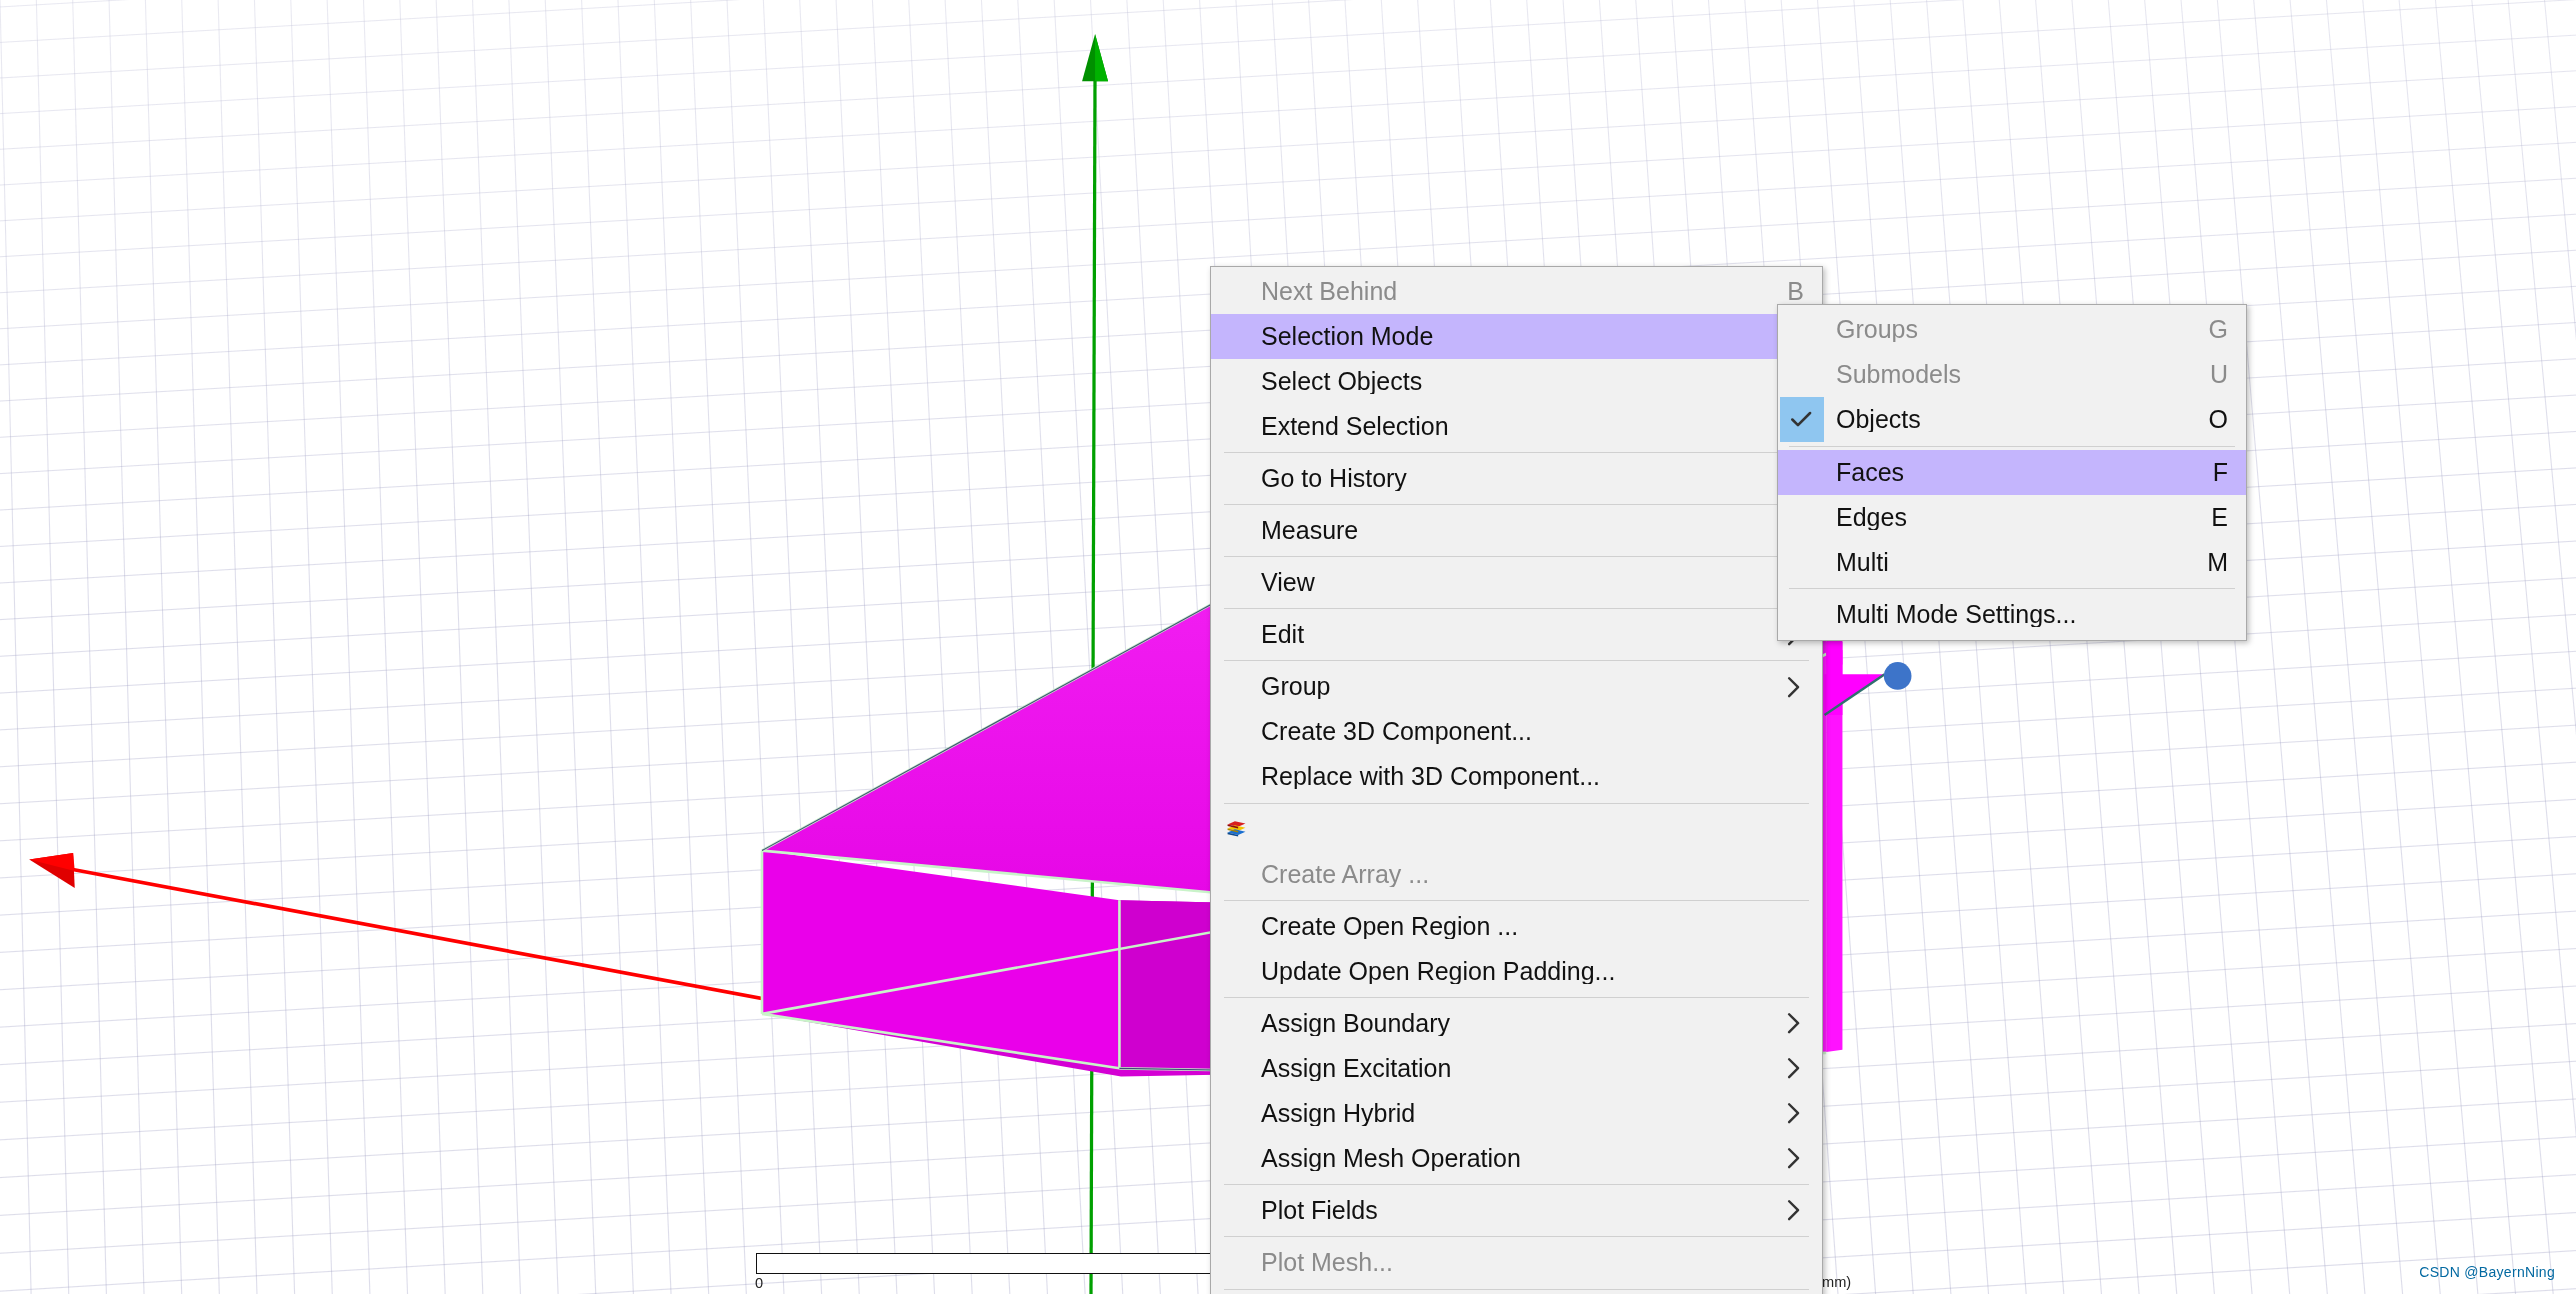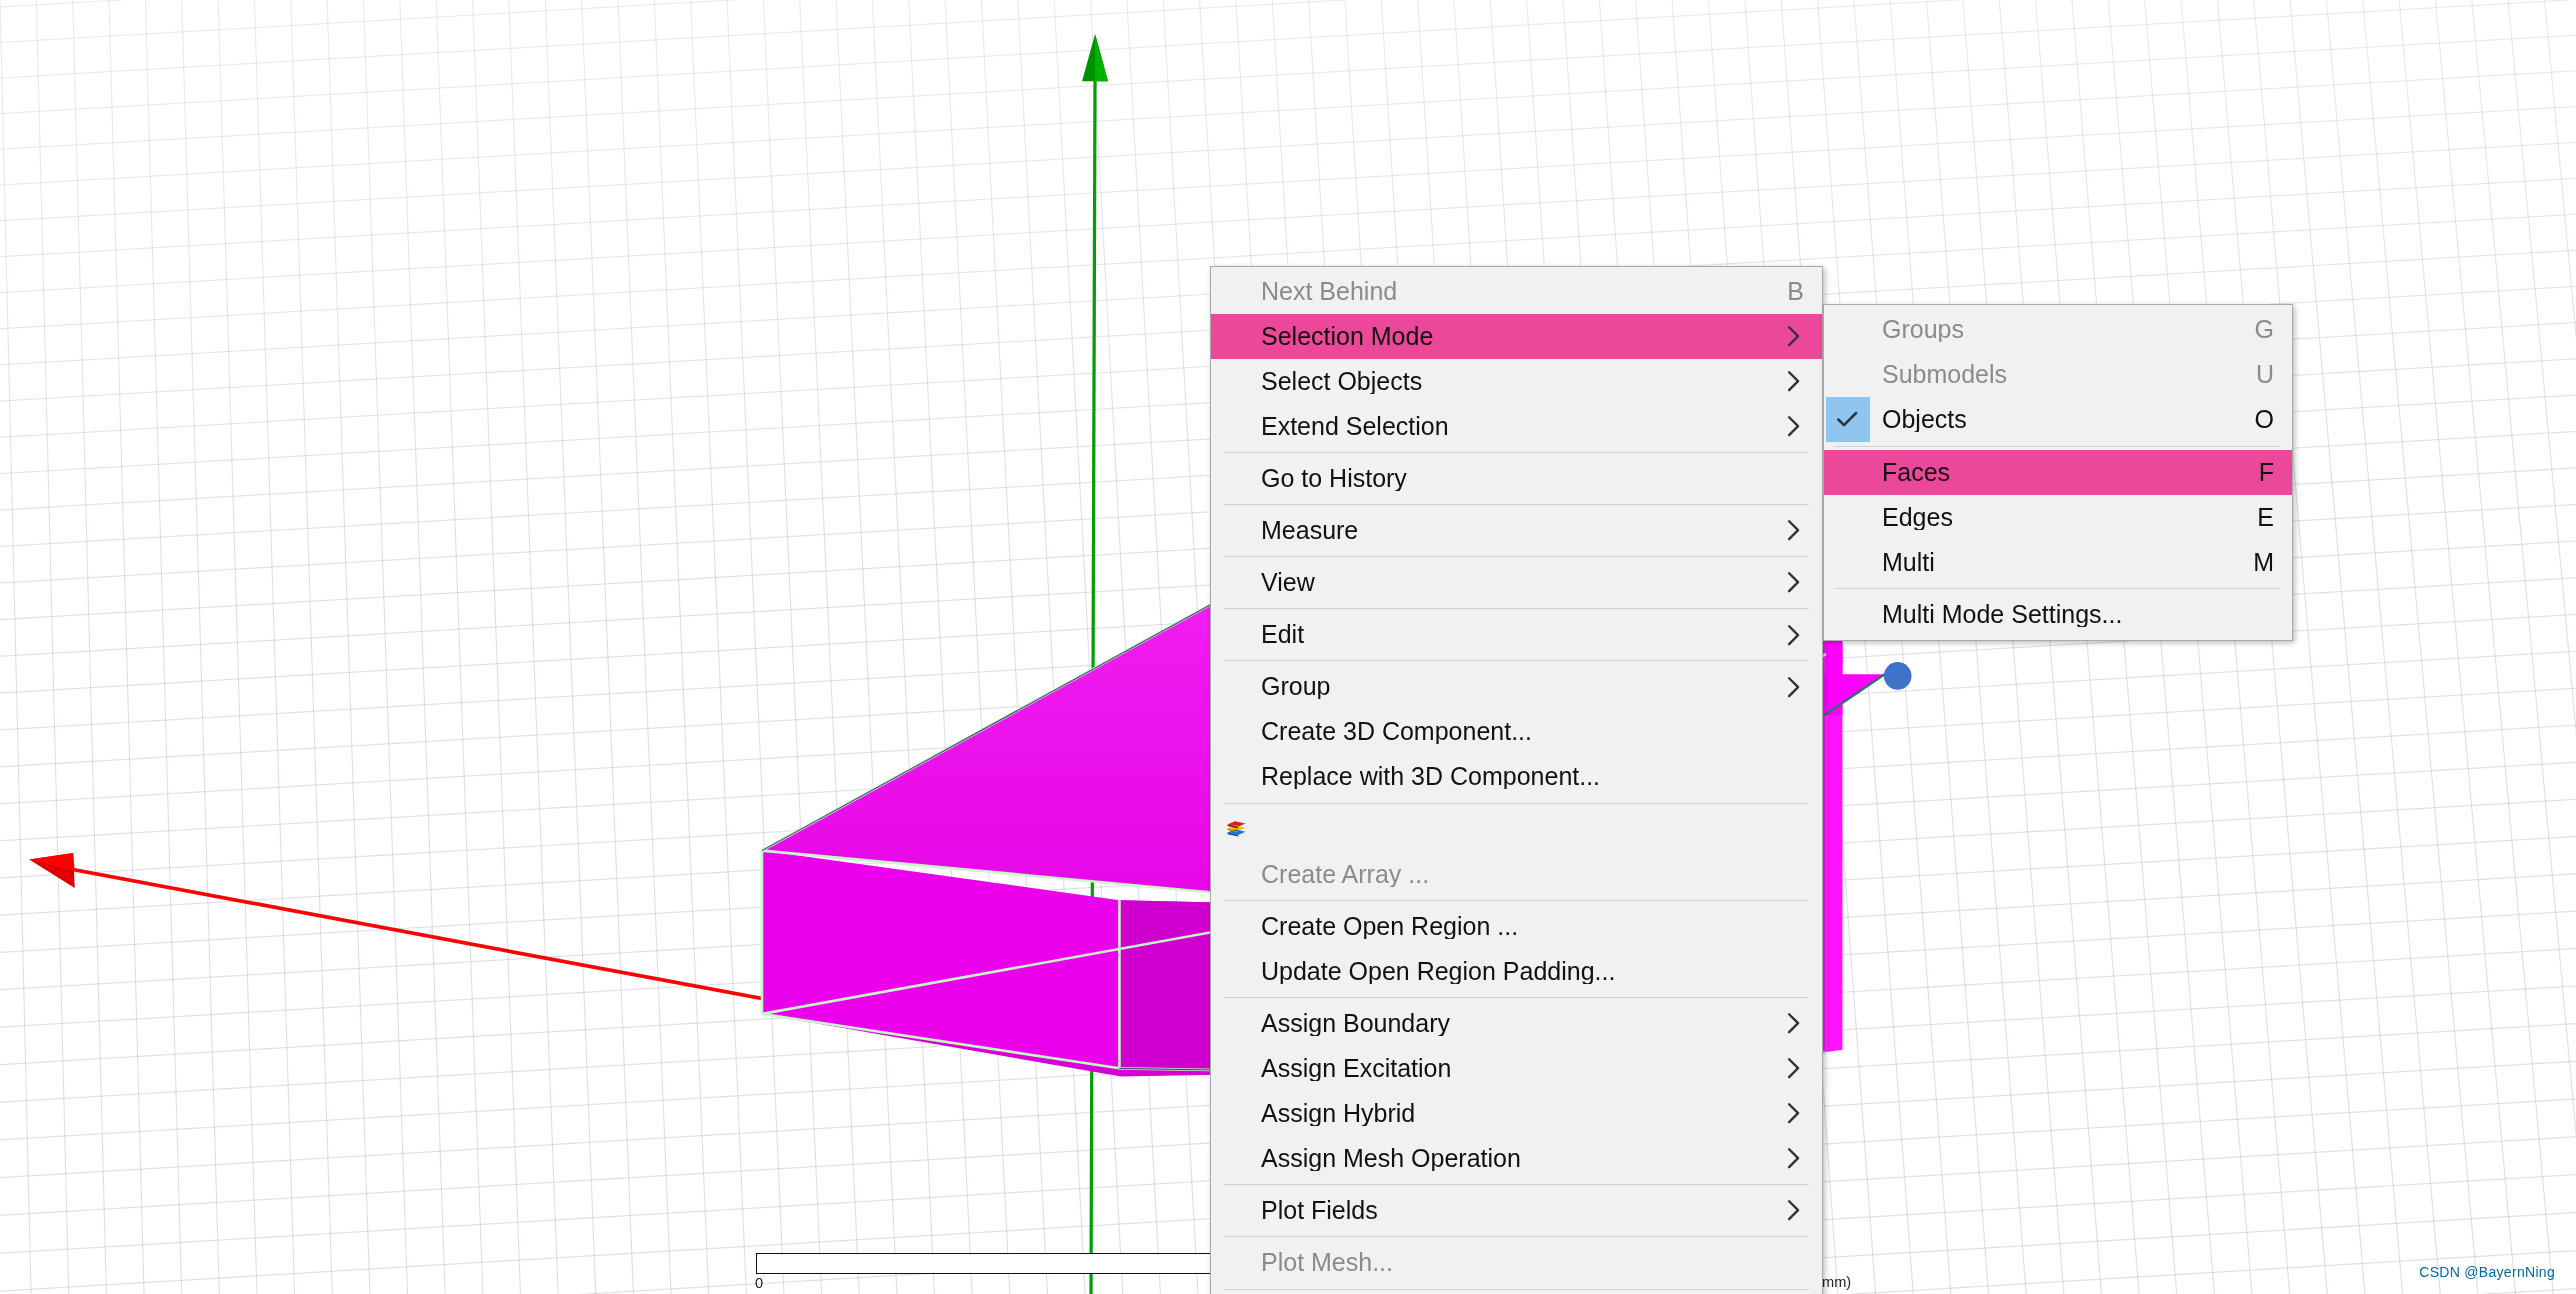--- a/index.html
+++ b/index.html
@@ -90,21 +90,21 @@
     user-select: none;
   }
   #main-menu {
     left: 1210px;
     top: 266px;
     width: 613px;
     padding-top: 1.6px;
     border-bottom: none;
   }
   #sub-menu {
-    left: 1823px;
+    left: 1777px;
     top: 304px;
     width: 470px;
     padding: 2.4px 0 3.2px 0;
   }
 
   .menu-item {
     position: relative;
     display: flex;
     align-items: center;
     height: 45px;
@@ -125,21 +125,21 @@
   }
   .menu-item .accel {
     margin-left: 23px;
     font-size: 25px;
     color: #111;
     white-space: nowrap;
   }
   .menu-item.disabled { color: #8b8b8b; justify-content: flex-end; }
   .menu-item.disabled .accel { color: #8b8b8b; }
   .menu-item.highlight {
-    background: #ec4899;
+    background: #c4b5fd;
     align-items: center;
   }
   .menu-item .arrow {
     width: 21px;
     margin-left: 14.6px;
     display: flex;
     align-items: center;
     justify-content: center;
   }
   .menu-item .arrow svg { display: block; }

